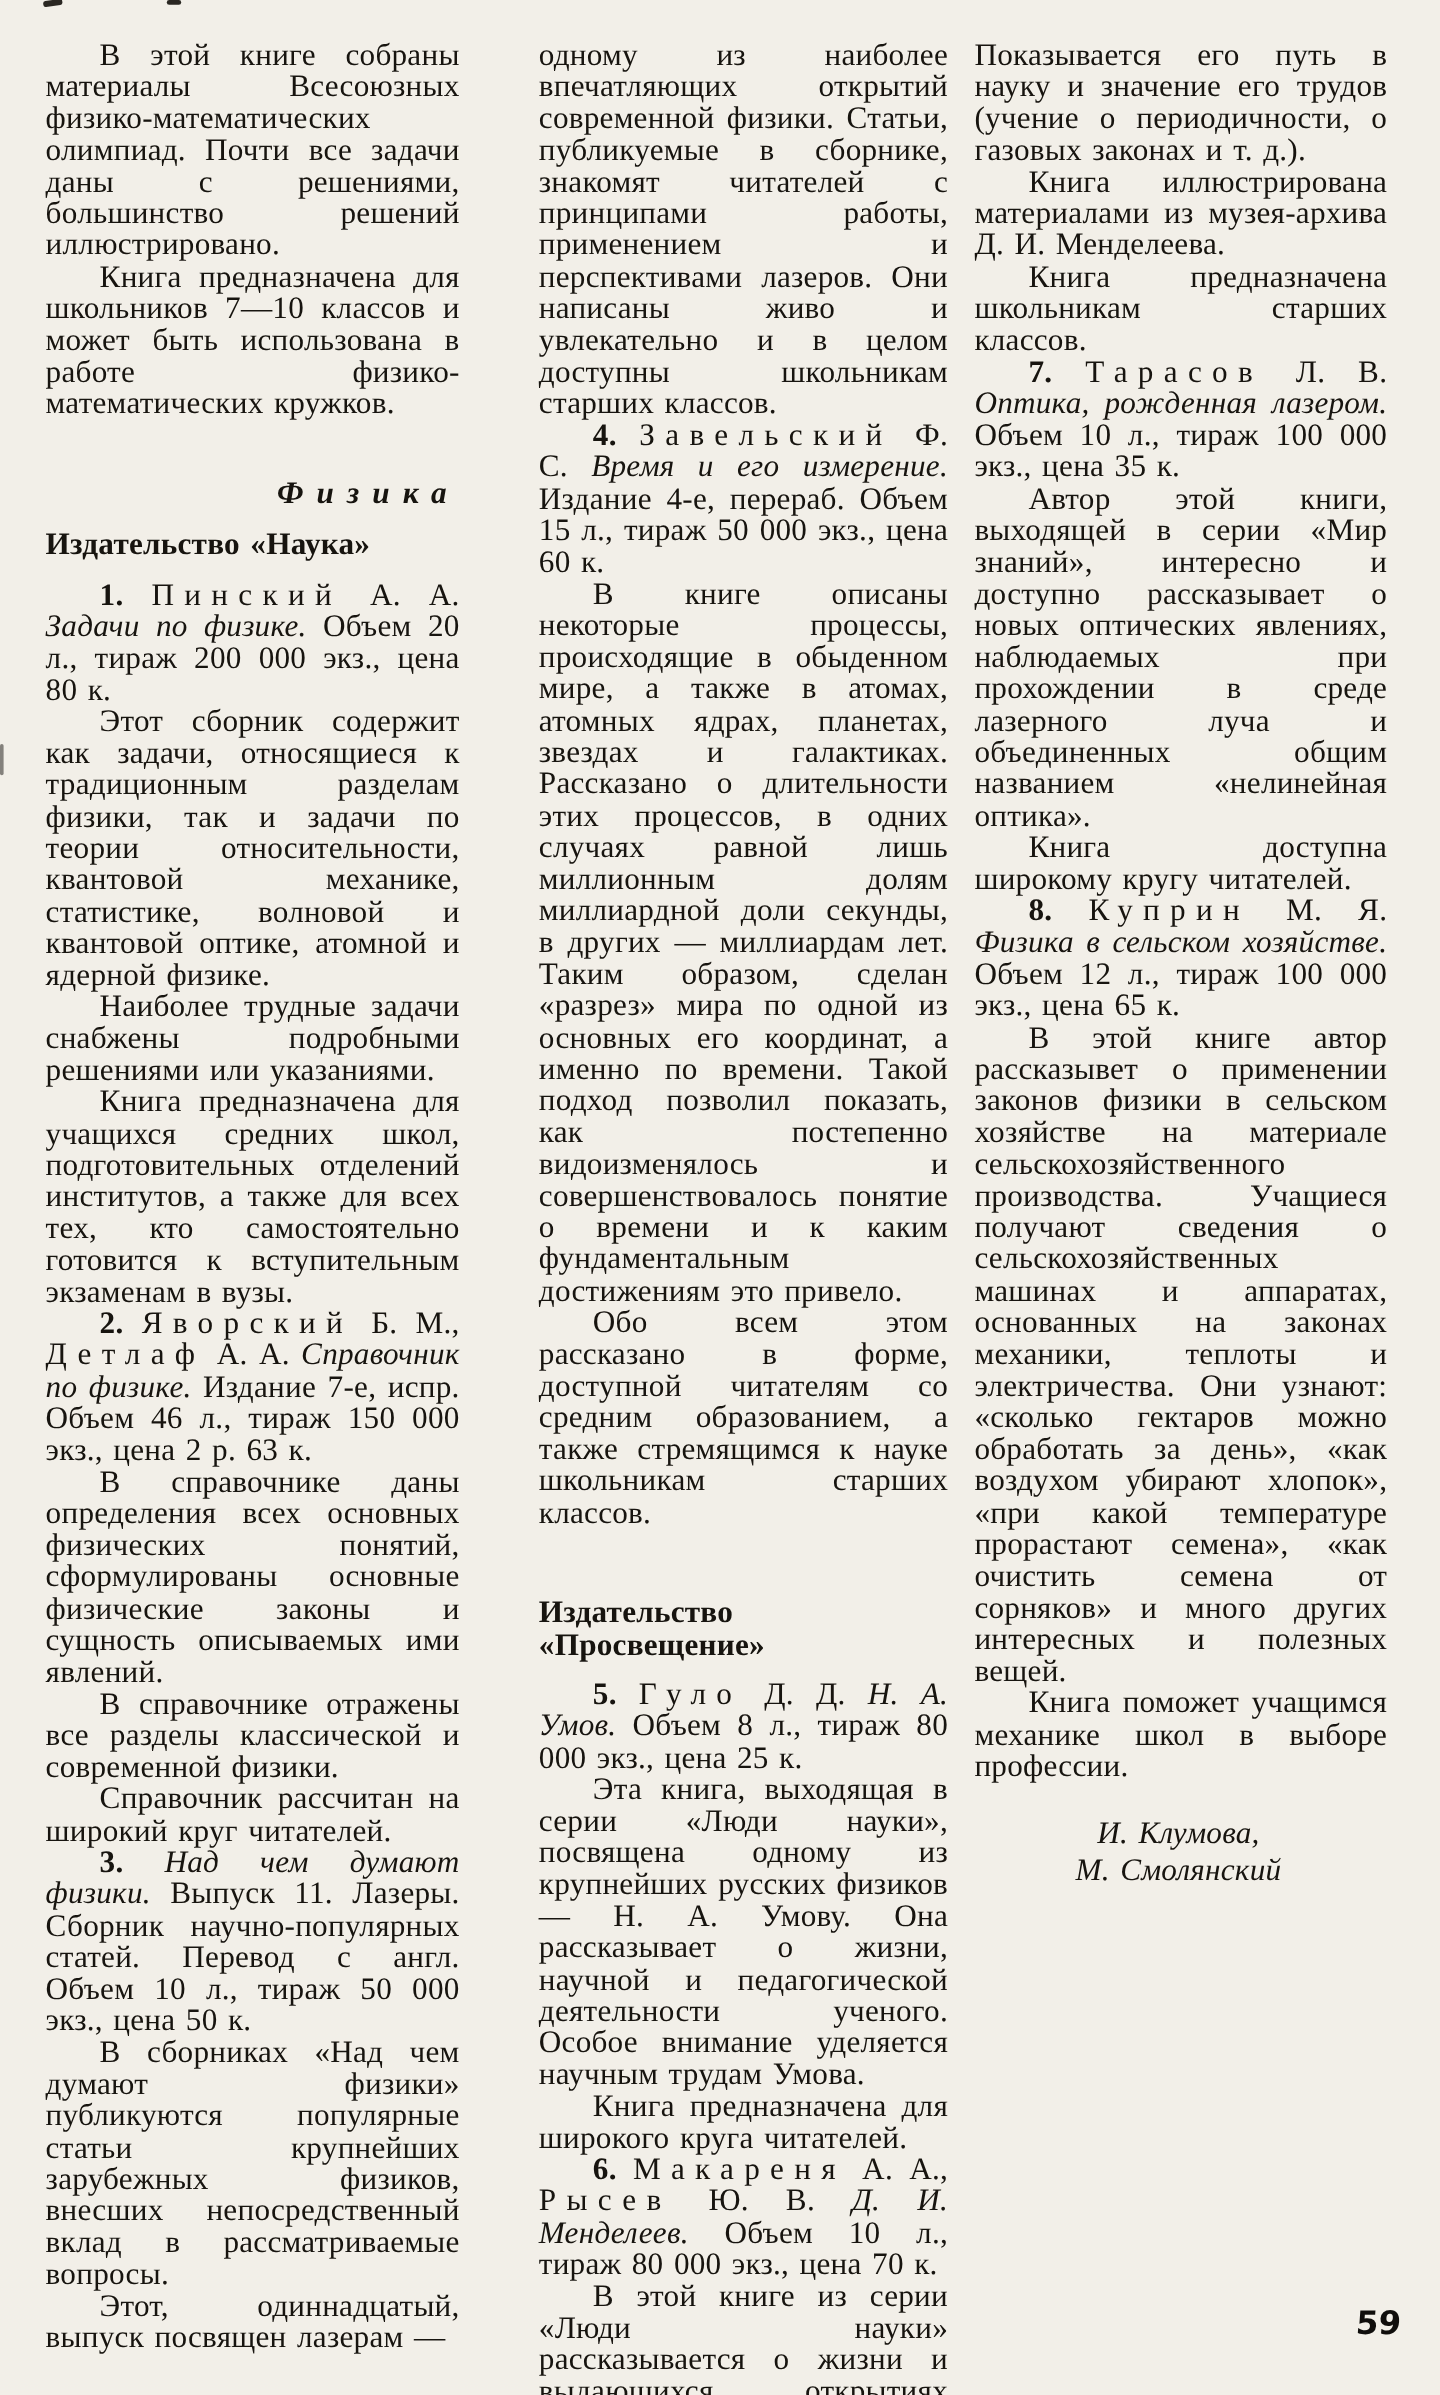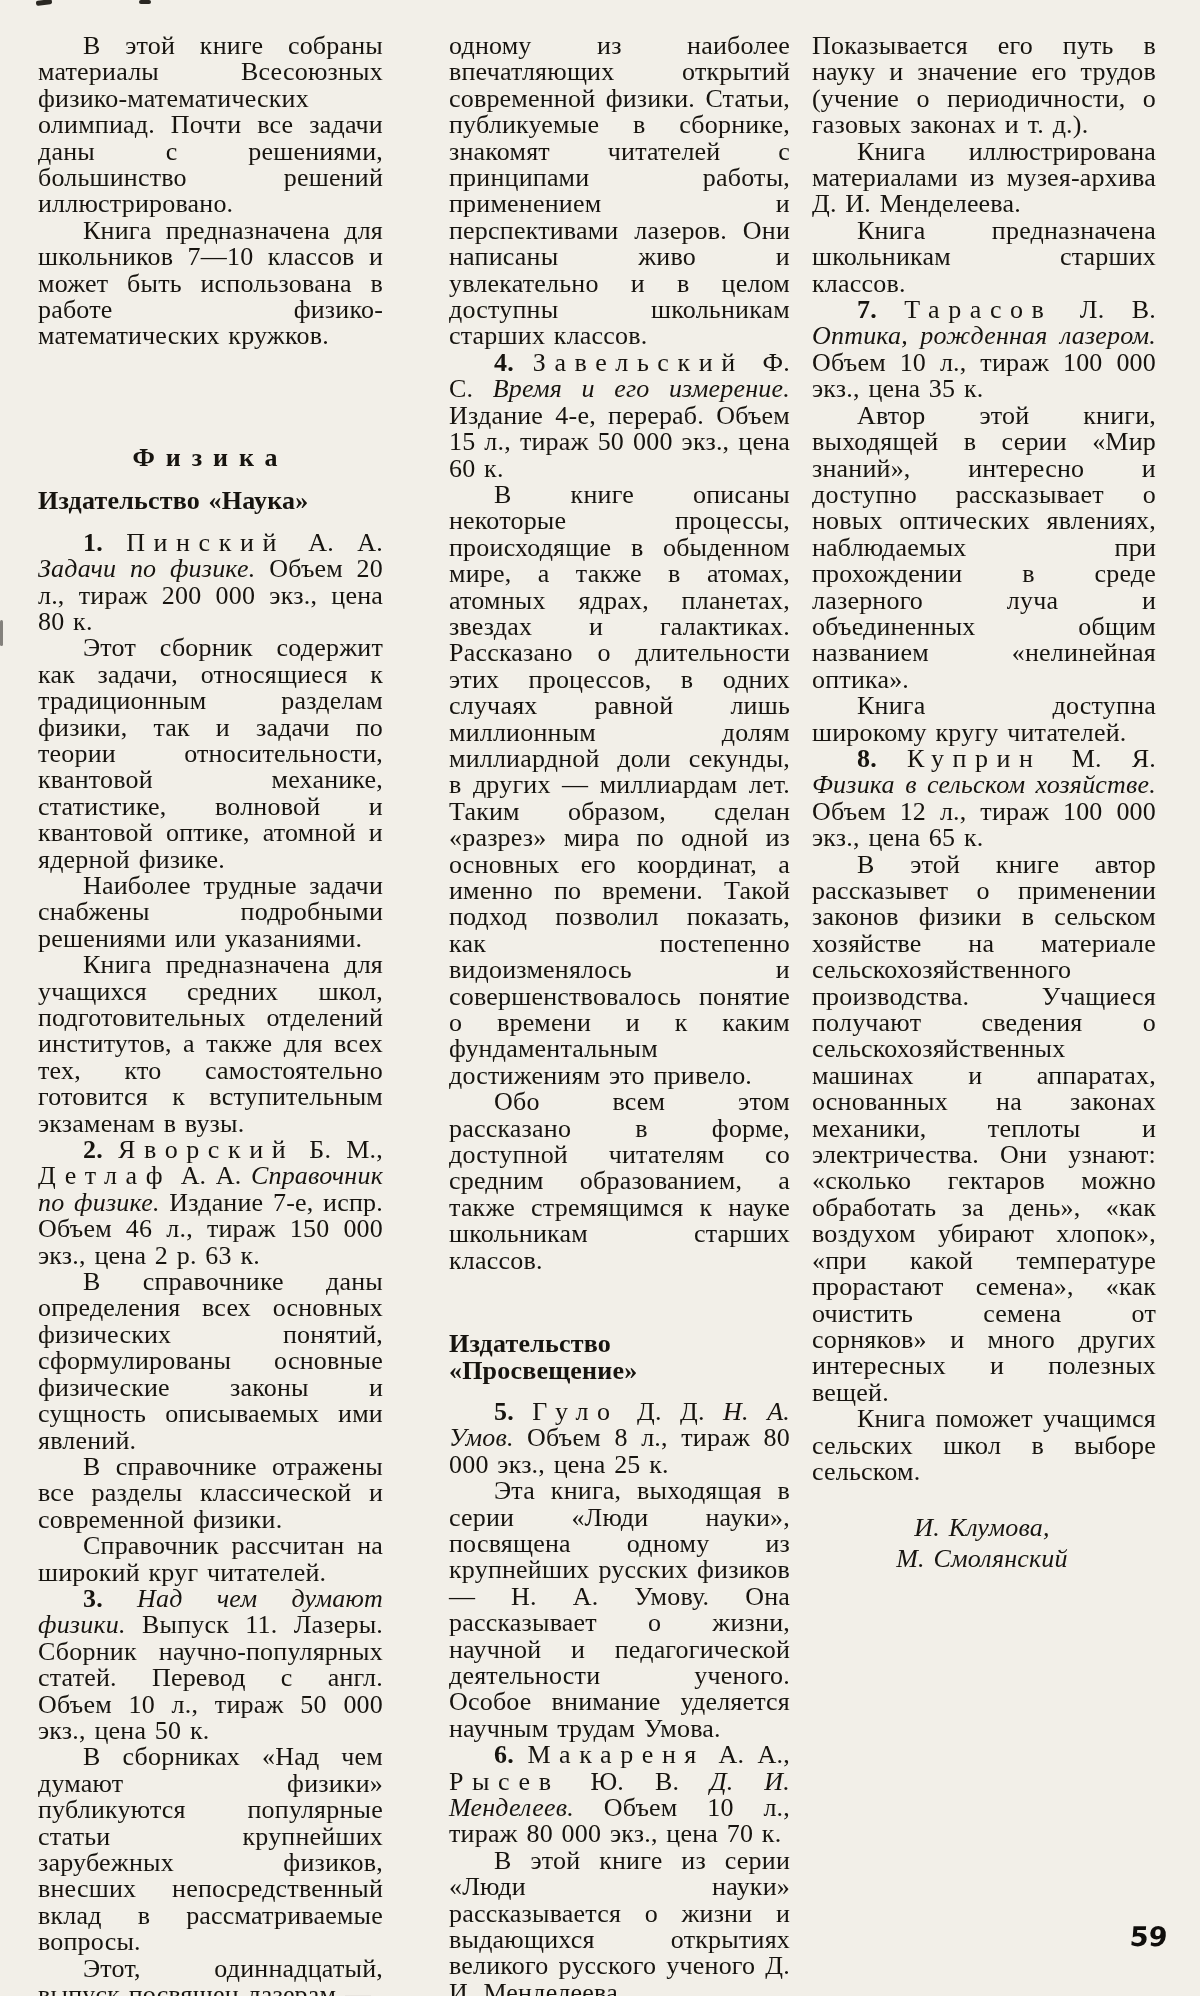--- a/index.html
+++ b/index.html
@@ -24,21 +24,21 @@
     letter-spacing:.2px;word-spacing:2px;
   }
   #col1{left:38px;width:345px;}
   #col2{left:449px;width:341px;}
   #col3{left:812px;width:344px;}
   .blk{margin:0;}
   .para,.entry{text-indent:45px;}
   .para-cont{text-indent:0;}
   .section-heading{
     font-weight:bold;letter-spacing:.42em;word-spacing:0;
-    margin-top:95px;text-align:center;
+    margin-top:48px;text-align:right;font-style:italic;
   }
   .publisher-heading{
     font-weight:bold;letter-spacing:.2px;
     margin-top:17px;margin-bottom:15px;text-align:left;
   }
   .para + .publisher-heading{margin-top:57px;}
   .signature{
     margin-top:27px;
     text-align:center;font-style:italic;
     line-height:31px;padding-right:4px;
@@ -79,33 +79,34 @@
       <div class="blk para"><span>Этот, одиннадцатый, выпуск посвящен лазерам —</span></div>
     </section>
   <section class="col" id="col2">
       <div class="blk para-cont"><span>одному из наиболее впечатляющих открытий современной физики. Статьи, публикуемые в сборнике, знакомят читателей с принципами работы, применением и перспективами лазеров. Они написаны живо и увлекательно и в целом доступны школьникам старших классов.</span></div>
       <div class="blk entry"><span class="b">4. </span><span class="sp">Завельский</span><span> Ф. С. </span><span class="i">Время и его измерение.</span><span> Издание 4-е, перераб. Объем 15 л., тираж 50 000 экз., цена 60 к.</span></div>
       <div class="blk para"><span>В книге описаны некоторые процессы, происходящие в обыденном мире, а также в атомах, атомных ядрах, планетах, звездах и галактиках. Рассказано о длительности этих процессов, в одних случаях равной лишь миллионным долям миллиардной доли секунды, в других — миллиардам лет. Таким образом, сделан «разрез» мира по одной из основных его координат, а именно по времени. Такой подход позволил показать, как постепенно видоизменялось и совершенствовалось понятие о времени и к каким фундаментальным достижениям это привело.</span></div>
       <div class="blk para"><span>Обо всем этом рассказано в форме, доступной читателям со средним образованием, а также стремящимся к науке школьникам старших классов.</span></div>
       <div class="blk publisher-heading"><span>Издательство «Просвещение»</span></div>
       <div class="blk entry"><span class="b">5. </span><span class="sp">Гуло</span><span> Д. Д. </span><span class="i">Н. А. Умов.</span><span> Объем 8 л., тираж 80 000 экз., цена 25 к.</span></div>
       <div class="blk para"><span>Эта книга, выходящая в серии «Люди науки», посвящена одному из крупнейших русских физиков — Н. А. Умову. Она рассказывает о жизни, научной и педагогической деятельности ученого. Особое внимание уделяется научным трудам Умова.</span></div>
+      <div class="blk para"><span>Книга предназначена для широкого круга читателей.</span></div>
       <div class="blk entry"><span class="b">6. </span><span class="sp">Макареня</span><span> А. А., </span><span class="sp">Рысев</span><span> Ю. В. </span><span class="i">Д. И. Менделеев.</span><span> Объем 10 л., тираж 80 000 экз., цена 70 к.</span></div>
       <div class="blk para"><span>В этой книге из серии «Люди науки» рассказывается о жизни и выдающихся открытиях великого русского ученого Д. И. Менделеева.</span></div>
     </section>
   <section class="col" id="col3">
       <div class="blk para-cont"><span>Показывается его путь в науку и значение его трудов (учение о периодичности, о газовых законах и т. д.).</span></div>
       <div class="blk para"><span>Книга иллюстрирована материалами из музея-архива Д. И. Менделеева.</span></div>
       <div class="blk para"><span>Книга предназначена школьникам старших классов.</span></div>
       <div class="blk entry"><span class="b">7. </span><span class="sp">Тарасов</span><span> Л. В. </span><span class="i">Оптика, рожденная лазером.</span><span> Объем 10 л., тираж 100 000 экз., цена 35 к.</span></div>
       <div class="blk para"><span>Автор этой книги, выходящей в серии «Мир знаний», интересно и доступно рассказывает о новых оптических явлениях, наблюдаемых при прохождении в среде лазерного луча и объединенных общим названием «нелинейная оптика».</span></div>
       <div class="blk para"><span>Книга доступна широкому кругу читателей.</span></div>
       <div class="blk entry"><span class="b">8. </span><span class="sp">Куприн</span><span> М. Я. </span><span class="i">Физика в сельском хозяйстве.</span><span> Объем 12 л., тираж 100 000 экз., цена 65 к.</span></div>
       <div class="blk para"><span>В этой книге автор рассказывет о применении законов физики в сельском хозяйстве на материале сельскохозяйственного производства. Учащиеся получают сведения о сельскохозяйственных машинах и аппаратах, основанных на законах механики, теплоты и электричества. Они узнают: «сколько гектаров можно обработать за день», «как воздухом убирают хлопок», «при какой температуре прорастают семена», «как очистить семена от сорняков» и много других интересных и полезных вещей.</span></div>
-      <div class="blk para"><span>Книга поможет учащимся сельских школ в выборе сельском.</span></div>
+      <div class="blk para"><span>Книга поможет учащимся механике школ в выборе профессии.</span></div>
       <div class="blk signature">
         <div>И. Клумова,</div>
         <div>М. Смолянский</div>
       </div>
     </section>
 
   <div class="page-number">59</div>
 </div>
 
 </body></html>

